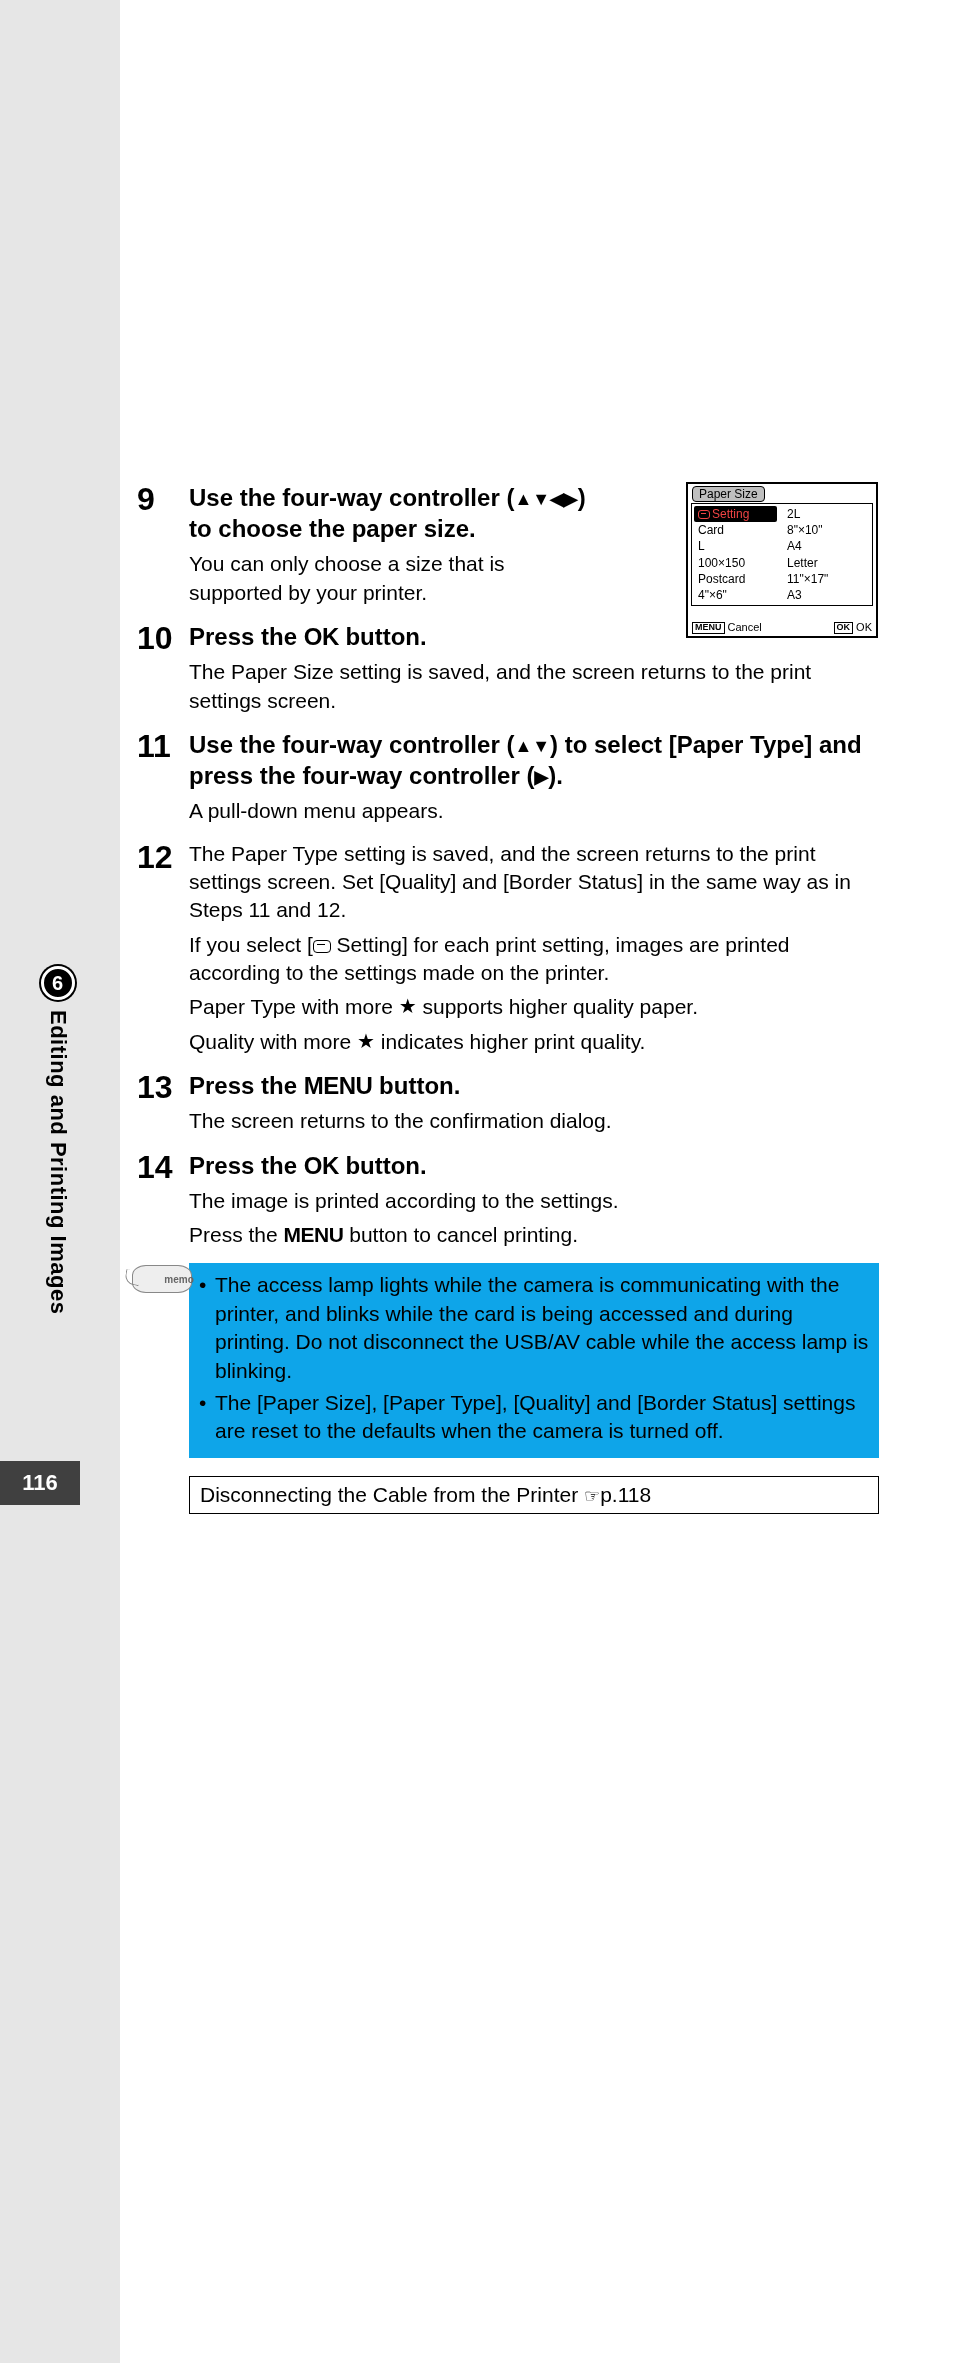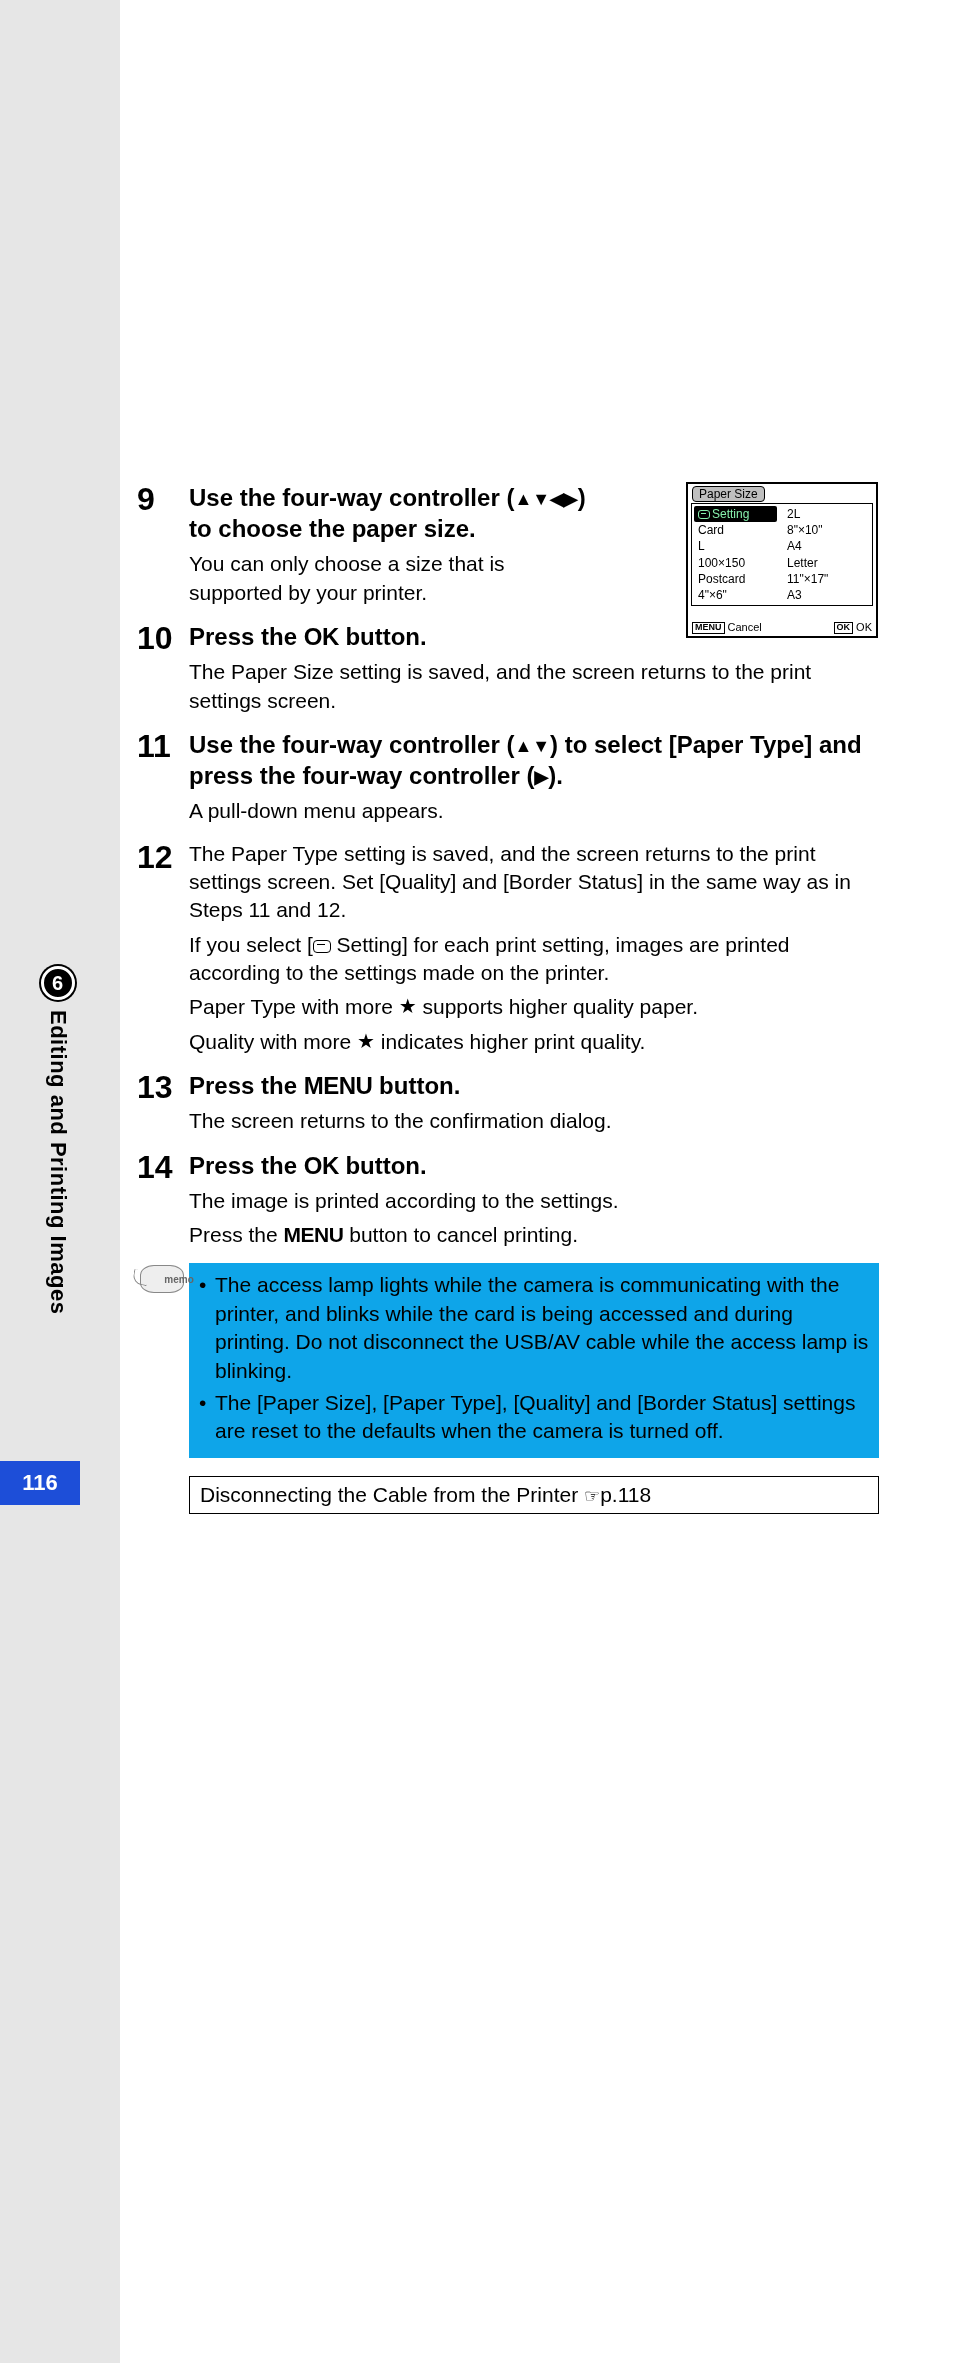--- a/index.html
+++ b/index.html
@@ -81,21 +81,21 @@
   .lcd-grid {
     display: grid;
     grid-template-columns: 1fr 1fr;
     padding: 2px 6px 2px 6px;
     column-gap: 10px;
     font-size: 12px;
     line-height: 1.35;
   }
   .lcd-cell.hl {
     background: #000;
-    color: #86efac;
+    color: #ef4444;
     margin-left: -4px;
     padding-left: 4px;
     border-radius: 2px;
   }
   .lcd-footer {
     display: flex;
     justify-content: space-between;
     padding: 1px 4px 2px 4px;
     font-size: 11px;
     margin-top: 14px;
@@ -159,21 +159,21 @@
     letter-spacing: 0.5px;
   }
   
   
   .pgnum {
     position: absolute;
     left: 0;
     top: 1461px;
     width: 80px;
     height: 44px;
-    background: #1d4ed8;
+    background: #404040;
     color: #fff;
     font-weight: bold;
     font-size: 22px;
     display: flex;
     align-items: center;
     justify-content: center;
   }
   
   
   .memo-wrap {
@@ -184,21 +184,21 @@
   }
   .memo-icon {
     width: 54px;
     flex-shrink: 0;
     display: flex;
     align-items: flex-start;
     justify-content: center;
     padding-top: 2px;
   }
   .memo-badge {
-    width: 44px; height: 28px;
+    width: 60px; height: 28px;
     border: 1.5px solid #888;
     border-radius: 14px / 10px;
     background: #eee;
     color: #666;
     font-size: 10px;
     font-weight: bold;
     display: flex;
     align-items: center;
     justify-content: center;
     position: relative;

